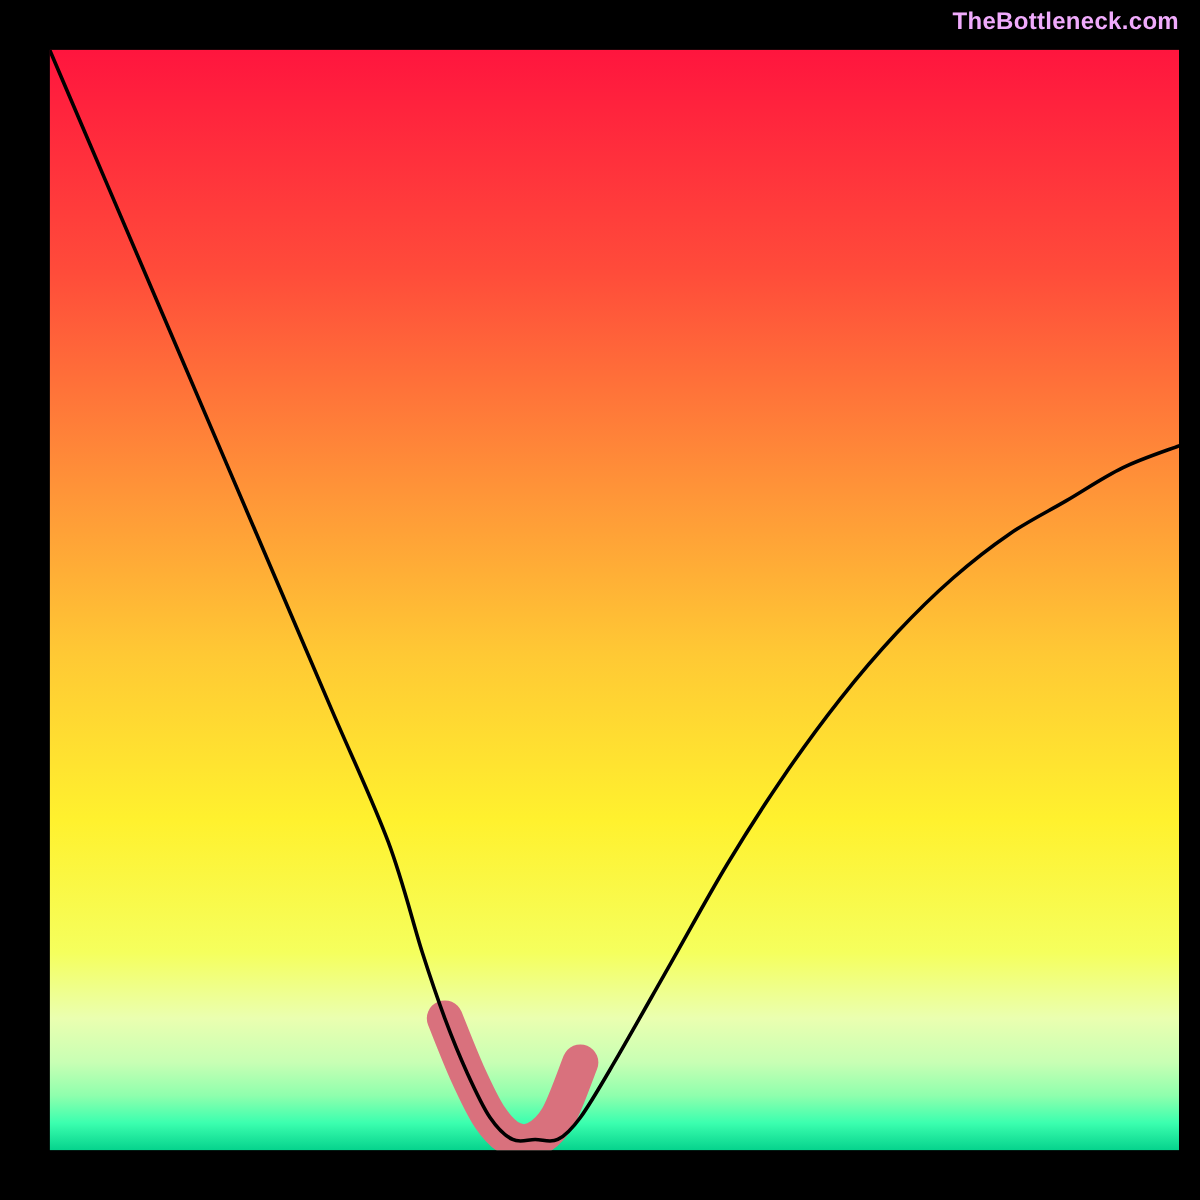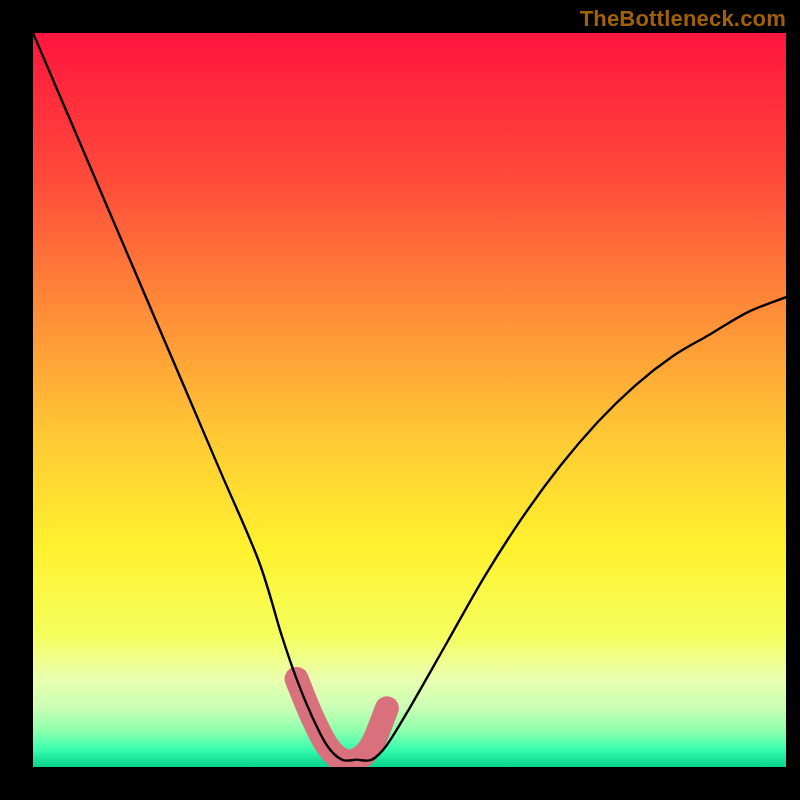--- a/index.html
+++ b/index.html
@@ -31,23 +31,23 @@
     left: 0;
     top: 0;
     width: 100%;
     height: 100%;
   }
   .watermark {
     position: absolute;
     top: 6px;
     right: 14px;
     font-family: Arial, Helvetica, sans-serif;
-    font-size: 22px;
+    font-size: 16px;
     font-weight: 600;
-    color: #a16207;
+    color: #f0abfc;
     letter-spacing: 0.2px;
   }
   svg.curve {
     position: absolute;
     left: 0;
     top: 0;
     width: 100%;
     height: 100%;
   }
 </style>

